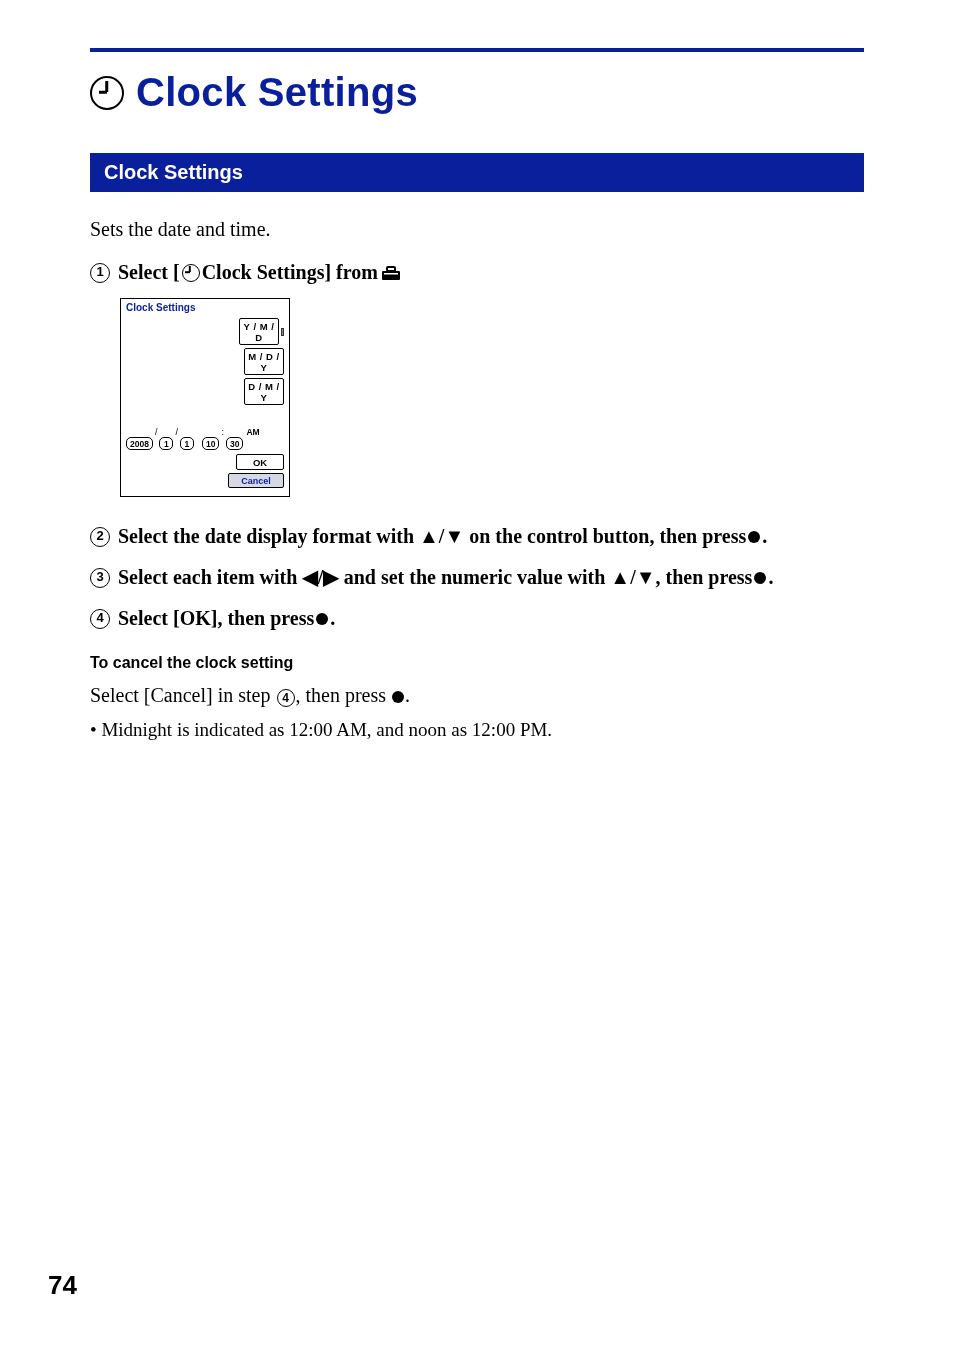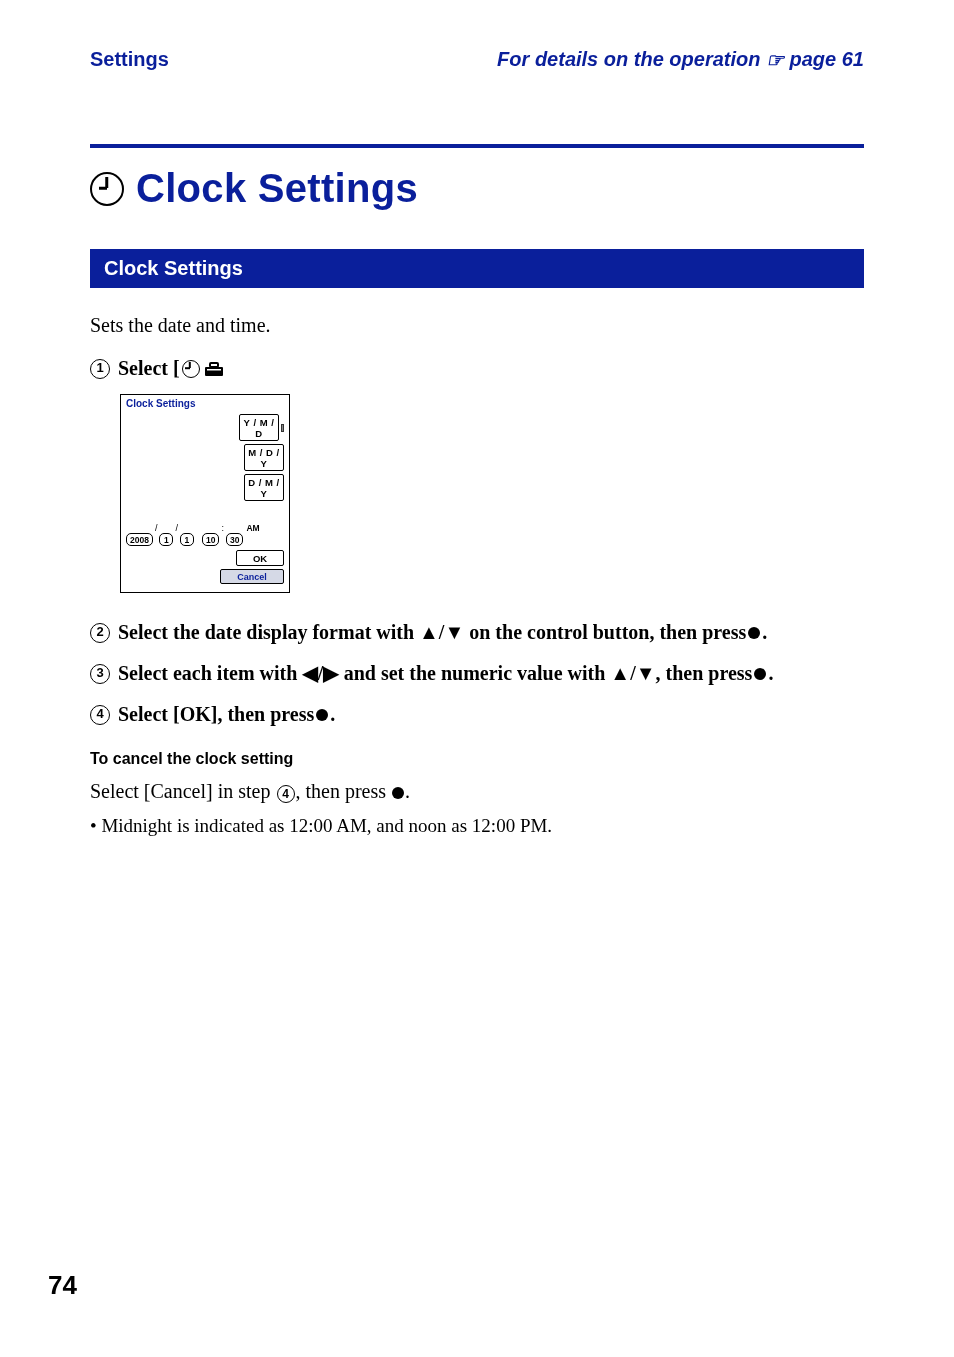--- a/index.html
+++ b/index.html
@@ -238,21 +238,21 @@
       width: 48px;
       text-align: center;
       padding: 1.5px 0;
       font-weight: bold;
       font-size: 9.5px;
       background: #fff;
     }
     .cancel-btn {
       border: 1.2px solid #000;
       border-radius: 2px;
-      width: 64px;
+      width: 56px;
       text-align: center;
       padding: 1.5px 0;
       font-weight: bold;
       font-size: 9px;
       color: #0a1f9b;
       background: #d5d9e6;
     }
     .subhead {
       font-family: Arial, Helvetica, sans-serif;
       font-weight: bold;
@@ -301,43 +301,38 @@
       flex-wrap: wrap;
       gap: 1px;
       line-height: 1.55;
     }
   </style>
 </head>
 <body>
 
 <div class="page">
 
-  <div class="header-row">
-    <div class="header-left">Settings</div>
-    <div class="header-right">
-      <span>For details on the operation </span><span class="link-icon">☞</span><span> page 61</span>
-    </div>
-  </div>
 
   <hr class="rule">
 
   <div class="title-row">
     <span class="clock-icon"></span>
     <span class="title-text">Clock Settings</span>
   </div>
 
   <div class="section-bar">Clock Settings</div>
 
   <p class="lead">Sets the date and time.</p>
 
   <div class="step-line">
     <span class="step-num">1</span>
     <span class="flex-text-wrap">
       <span class="step-text">Select [</span>
       <span class="inline-clock"></span>
+      <span class="step-text"> Clock Settings] from </span>
       <span class="toolbox-icon">
         <svg viewBox="0 0 20 16">
             <rect x="1" y="6" width="18" height="9" rx="1" fill="#000"></rect>
             <rect x="6" y="2" width="8" height="4" rx="1" fill="none" stroke="#000" stroke-width="2"></rect>
             <rect x="3" y="8" width="14" height="1.5" fill="#fff"></rect>
           </svg>
       </span>
     </span>
   </div>
 

